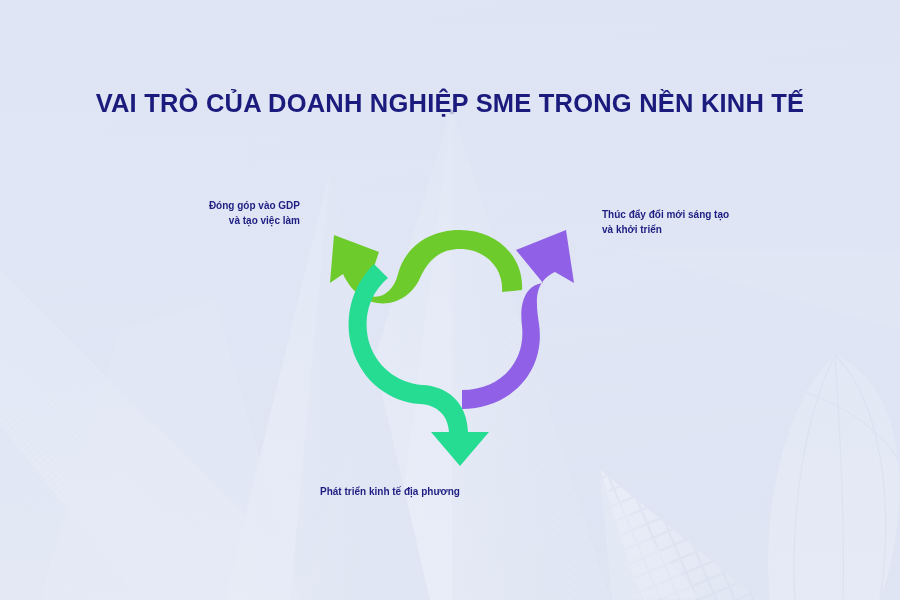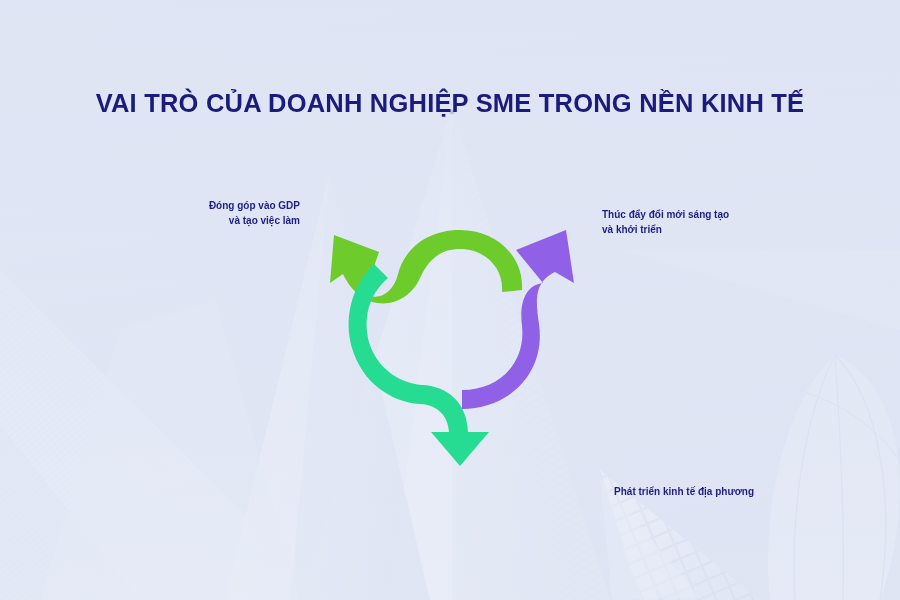--- a/index.html
+++ b/index.html
@@ -70,23 +70,23 @@
   }
   #label-innovation {
     top: 199px;
     left: 602px;
     width: 260px;
     text-align: left;
     margin-top: 9px;
   }
   #label-local {
     top: 485px;
-    left: 0;
+    left: 13px;
     width: 754px;
-    text-align: right;
+    text-align: center;
   }
 
   
   #cycle {
     position: absolute;
     top: 190px;
     left: 310px;
     width: 300px;
     height: 290px;
   }

